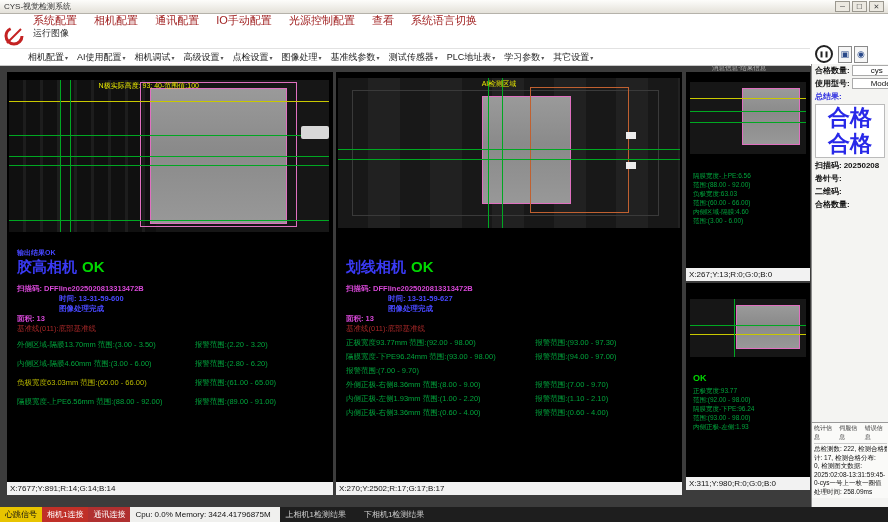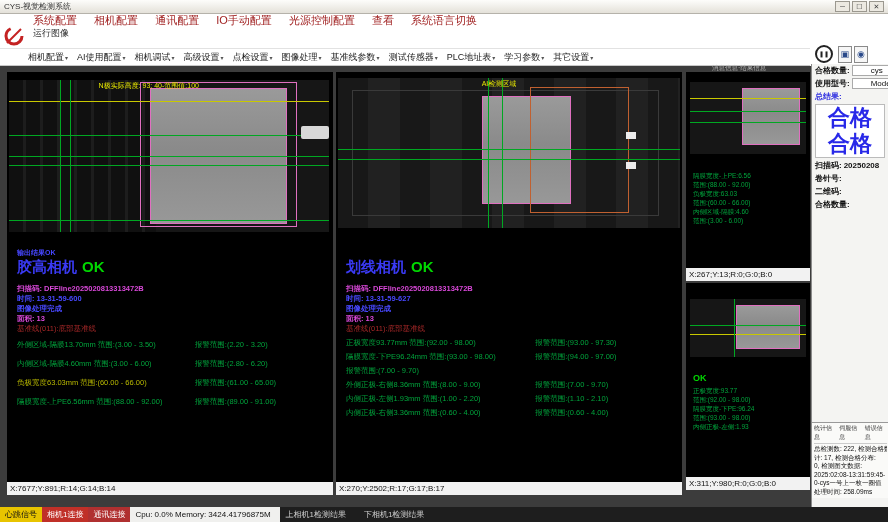--- a/index.html
+++ b/index.html
@@ -59,21 +59,21 @@
     border:1px solid #e070c0;}
   .ytext{position:absolute;color:#e8e800;font-size:7px;white-space:nowrap;}
   .connector{position:absolute;background:#d8d8d8;border-radius:2px;}
   .spot{position:absolute;background:#ececec;}
   
   .abs{position:absolute;white-space:nowrap;}
   .t-small-blue{color:#4646ff;font-size:7px;font-weight:bold;}
   .t-title{font-size:15px;font-weight:bold;color:#3a3af5;}
   .t-title .ok{color:#00d800;margin-left:5px;}
   .t-mag{color:#d848d8;font-size:7.5px;font-weight:bold;}
-  .t-blue{color:#4848ff;font-size:7.5px;font-weight:bold;}
+  .t-blue{color:#4848ff;font-size:7.5px;font-weight:bold;margin-left:42px;}
   .t-red{color:#a82828;font-size:7.5px;}
   .mrow{position:absolute;left:10px;right:4px;display:flex;font-size:7.5px;color:#00a43c;white-space:nowrap;}
   .mrow .mtext{width:57%;overflow:hidden;}
   .mrow .malarm{width:43%;overflow:hidden;}
   .mrow.warn .mtext{color:#b8b800;}
   .mini{position:absolute;left:7px;color:#00a43c;font-size:6.5px;white-space:nowrap;}
   .mini-ok{position:absolute;left:7px;color:#00d800;font-size:9px;font-weight:bold;}
   .preview-header{position:absolute;left:712px;top:64px;color:#b8b8b8;font-size:6.5px;}
   
   .sidebar{position:absolute;left:811px;top:64px;width:77px;height:443px;

